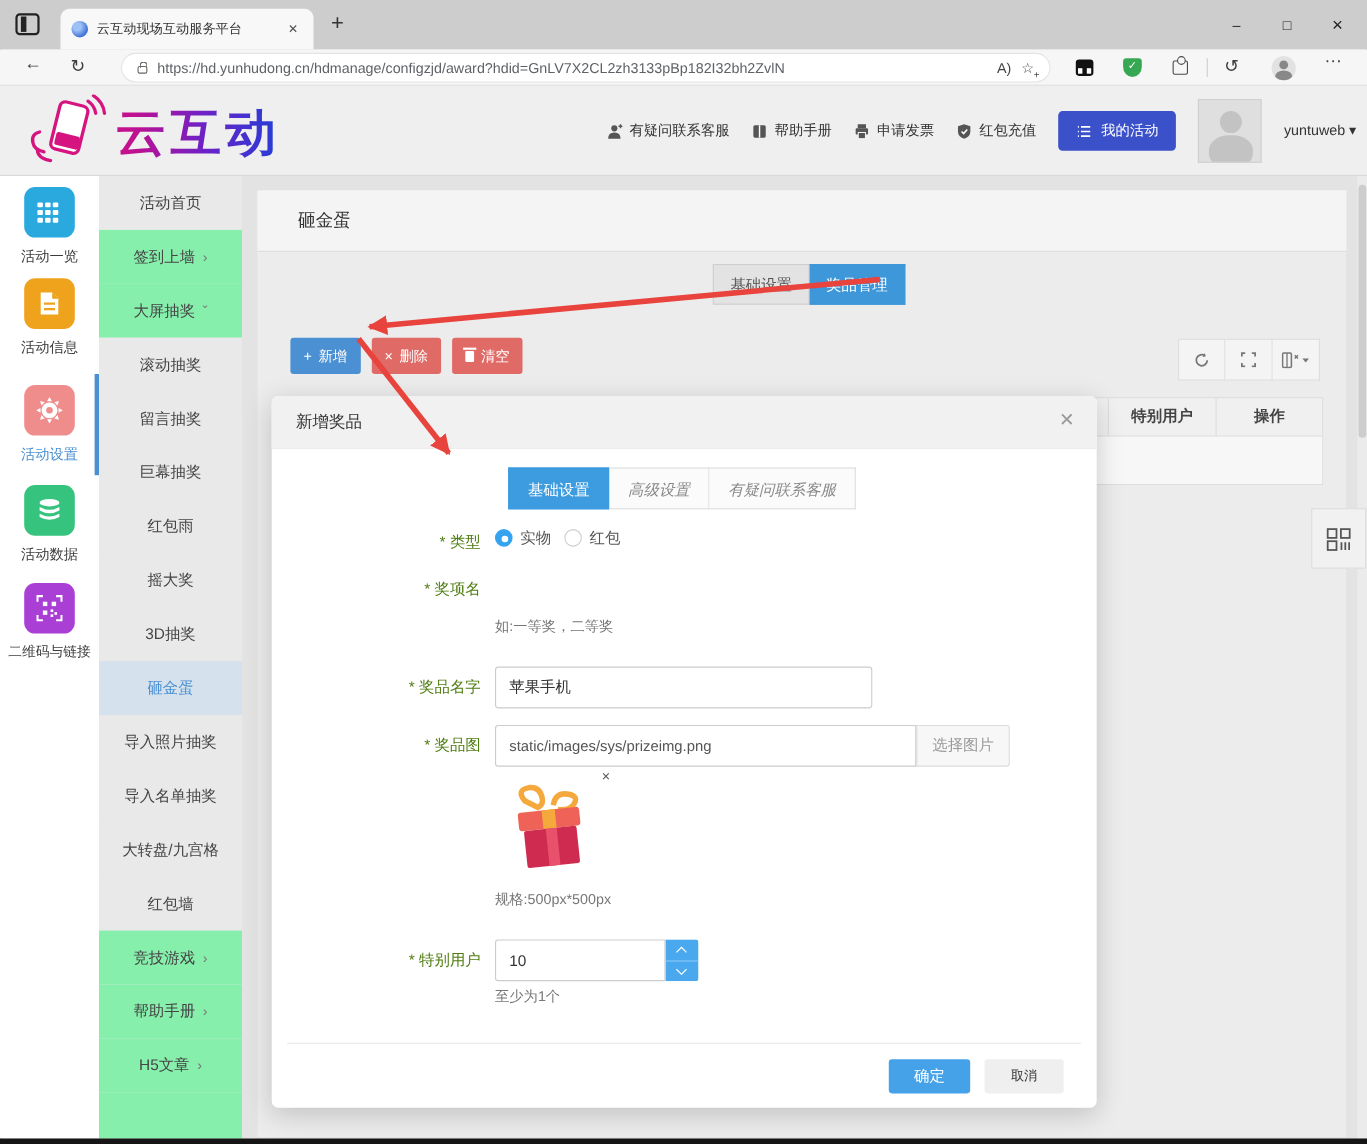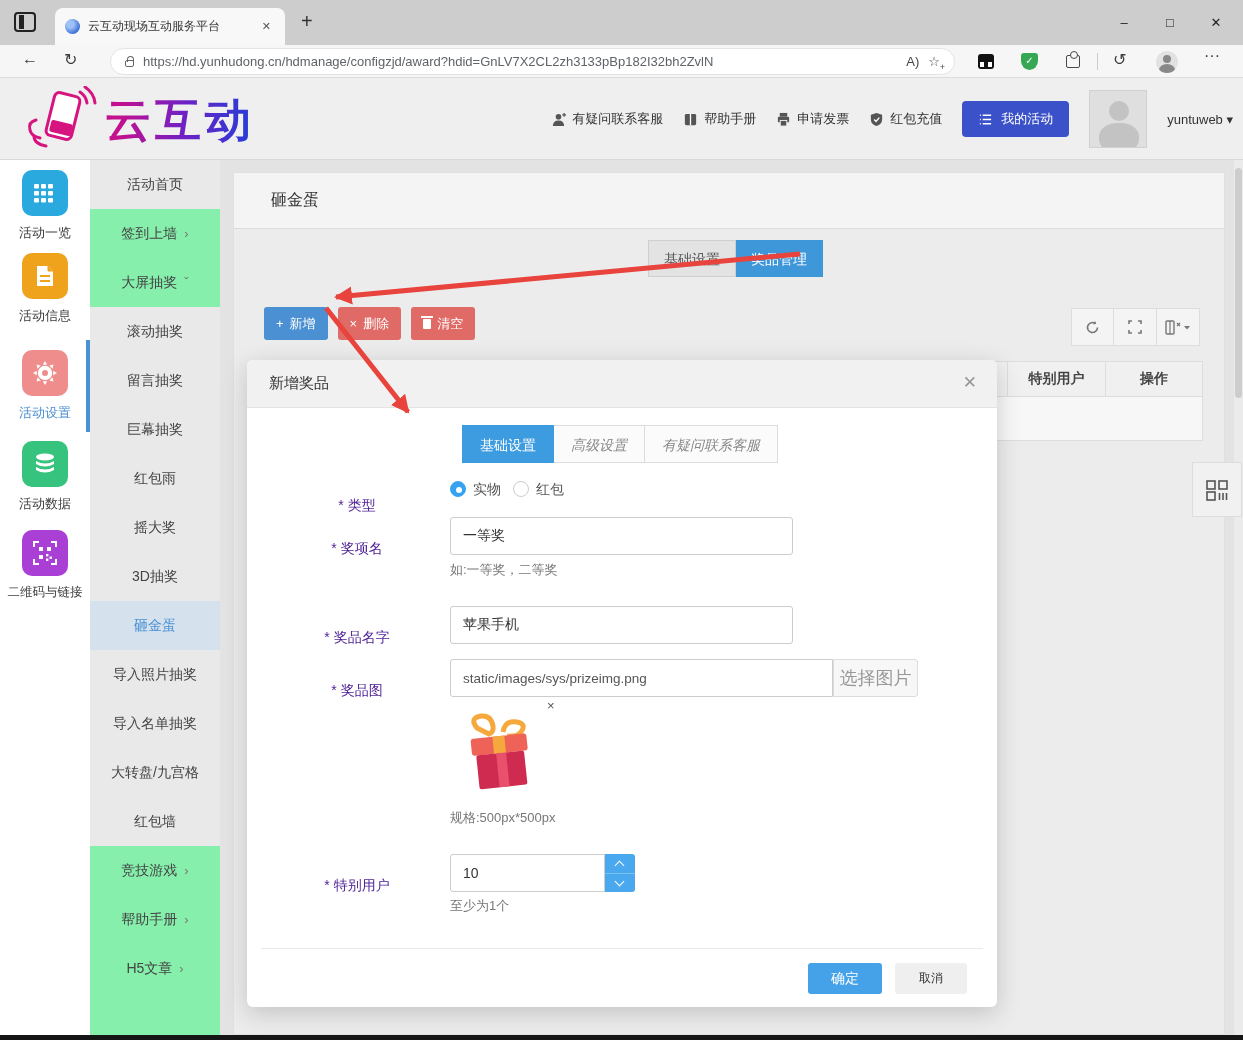--- a/index.html
+++ b/index.html
@@ -100,30 +100,30 @@
   
   .modal{position:absolute;left:247px;top:360px;width:750px;height:647px;background:#fff;border-radius:6px;z-index:40;
     box-shadow:0 6px 24px rgba(0,0,0,0.18);}
   .modal-header{height:48px;background:#f1f1f1;border-bottom:1px solid #e3e3e3;border-radius:6px 6px 0 0;
     display:flex;align-items:center;padding-left:22px;font-size:15px;color:#333;}
   .modal-close{position:absolute;right:20px;top:12px;font-size:17px;color:#999;}
   .modal-tabs{position:absolute;left:215px;top:65px;display:flex;}
   .dtab{height:38px;line-height:38px;padding:0 17px;font-size:14px;background:#fbfbfb;border:1px solid #dcdcdc;color:#888;}
   .dtab + .dtab{border-left:none;font-style:italic;}
   .dtab.active{background:#3d9be0;border-color:#3d9be0;color:#fff;}
-  .flabel{position:absolute;left:30px;width:160px;text-align:center;font-size:14px;color:#4c1d95;margin-top:13px;}
+  .flabel{position:absolute;left:30px;width:160px;text-align:right;font-size:14px;color:#4d7c0f;}
   .radio-row{position:absolute;left:203px;top:121px;display:flex;gap:12px;align-items:center;font-size:14px;color:#555;}
   .radio{width:16px;height:16px;border-radius:50%;border:1px solid #ccc;background:#fff;margin-right:7px;vertical-align:-3px;display:inline-block;position:relative;}
   .radio.on{background:#36a3f0;border-color:#36a3f0;}
   .radio.on::before{content:"";position:absolute;left:5px;top:5px;width:6px;height:6px;border-radius:50%;background:#fff;}
   .tinput{position:absolute;left:203px;height:38px;border:1px solid #ccc;border-radius:3px;padding:0 12px;font-size:14px;color:#333;
     font-family:"Liberation Sans","DejaVu Sans",sans-serif;background:#fff;outline:none;}
   .hint{position:absolute;left:203px;font-size:13px;color:#777;}
   .choosebtn{position:absolute;left:586px;top:299px;width:85px;height:38px;background:#f7f7f7;border:1px solid #dcdcdc;border-radius:0 3px 3px 0;
-    font-size:18px;color:#999;display:flex;align-items:center;justify-content:center;}
+    font-size:14px;color:#999;display:flex;align-items:center;justify-content:center;}
   .imgx{position:absolute;left:300px;top:338px;font-size:13px;color:#555;}
   .gift{position:absolute;left:210px;top:350px;}
   .stepper{position:absolute;left:358px;top:494px;width:30px;height:38px;border-radius:0 3px 3px 0;overflow:hidden;display:flex;flex-direction:column;}
   .step{flex:1;background:#4aa9ee;position:relative;}
   .step.up{border-bottom:1px solid #7cc3f4;}
   .chev{position:absolute;left:11px;width:7px;height:7px;border-left:1.6px solid #fff;border-top:1.6px solid #fff;}
   .chev.u{top:8px;transform:rotate(45deg);}
   .chev.d{top:4px;transform:rotate(225deg);}
   .mdivider{position:absolute;left:14px;right:14px;top:588px;border-top:1px solid #e9e9e9;}
   .okbtn{position:absolute;left:561px;top:603px;width:74px;height:31px;background:#45a2e9;color:#fff;font-size:14px;border-radius:3px;
@@ -451,21 +451,20 @@
       <div class="dtab">有疑问联系客服</div>
     </div>
 
     <div class="flabel" style="top:124px;">* 类型</div>
     <div class="radio-row">
       <span><span class="radio on"></span><span>实物</span></span>
       <span><span class="radio"></span><span>红包</span></span>
     </div>
 
     <div class="flabel" style="top:167px;">* 奖项名</div>
-    <input class="tinput" style="top: 157px; width: 343px;" value="一等奖">
     <div class="hint" style="top:201px;">如:一等奖，二等奖</div>
 
     <div class="flabel" style="top:256px;">* 奖品名字</div>
     <input class="tinput" style="top: 246px; width: 343px;" value="苹果手机">
 
     <div class="flabel" style="top:309px;">* 奖品图</div>
     <input class="tinput" style="top: 299px; width: 383px; border-radius: 3px 0px 0px 3px; color: rgb(85, 85, 85); font-size: 13.5px;" value="static/images/sys/prizeimg.png">
     <div class="choosebtn">选择图片</div>
 
     <div class="imgx">×</div>

